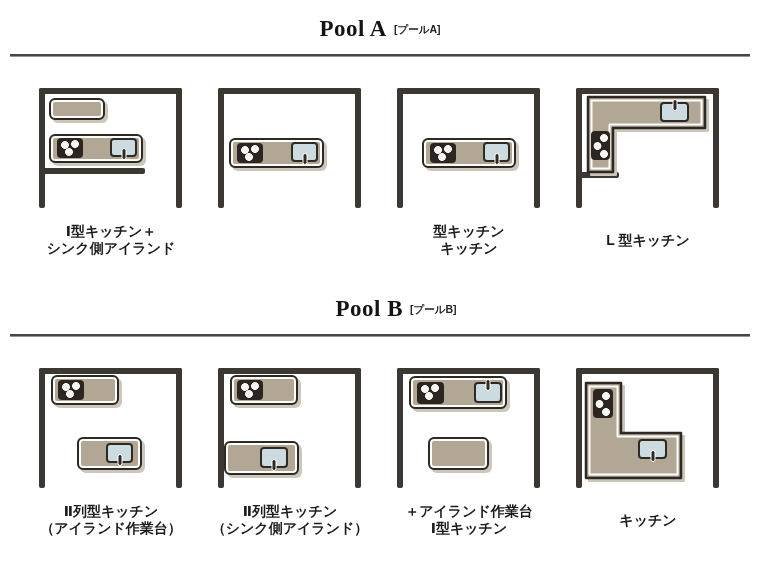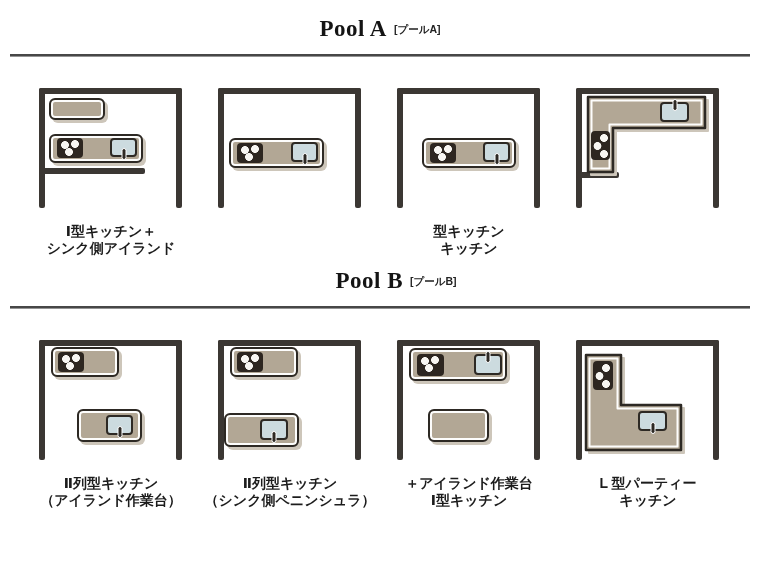--- a/index.html
+++ b/index.html
@@ -6,21 +6,21 @@
   html, body { background: #ffffff; }
   body {
     width: 768px; height: 564px;
     font-family: "Liberation Sans", "DejaVu Sans", sans-serif;
     overflow: hidden;
   }
   .page { position: relative; width: 760px; height: 564px; padding-top: 14px; }
 
   
   .sec-head { text-align: center; height: 30px; line-height: 30px; }
-  .sec-head.b { margin-top: 7px; padding-left: 32px; }
+  .sec-head.b { margin-top: 35px; padding-left: 32px; }
   .sec-title {
     font-family: "Liberation Serif", "DejaVu Serif", serif;
     font-weight: bold; font-size: 23px; color: #141414; letter-spacing: 0.5px;
   }
   .sec-sub { font-size: 10.5px; font-weight: bold; color: #222; margin-left: 7px; vertical-align: 3px; }
   .rule { margin: 10px 10px 0 10px; height: 3px; border-top: 2px solid #474747; border-bottom: 1px solid #949494; }
 
   
   .row { display: flex; justify-content: space-between; margin: 31px 41px 0 39px; }
   .cell { width: 143px; flex: 0 0 143px; }
@@ -142,20 +142,24 @@
         <svg class="lshape" width="143" height="120" viewBox="0 0 143 120">
           <path d="M12,9 H129 V40 H37 V84 H12 Z" transform="translate(3,3)" fill="#cdc6ba" stroke="#cdc6ba" stroke-width="2" stroke-linejoin="round"></path>
           <path d="M12,9 H129 V40 H37 V84 H12 Z" fill="#b2a795" stroke="#2d2924" stroke-width="2.5" stroke-linejoin="round"></path>
           <path d="M15.5,12.5 H125.5 V36.5 H33.5 V80.5 H15.5 Z" fill="none" stroke="#fdfdfc" stroke-width="2" stroke-linejoin="round"></path>
         </svg>
         <div class="stove stove-v" style="left:15px;top:43px;width:19px"></div>
         <div class="sink" style="left:84px;top:14px;width:29px;height:20px">
           <div class="faucet ft"></div>
         </div>
       </div>
+      <div class="label">
+        <div>L 型キッチン</div>
+        <div></div>
+      </div>
     </div>
 
   </div>
 
   <div class="sec-head b">
     <span class="sec-title">Pool B</span><span class="sec-sub">[プールB]</span>
   </div>
   <div class="rule"></div>
 
   <div class="row">
@@ -189,21 +193,21 @@
           <div class="stove stove-h" style="left:5px;top:3px"></div>
         </div>
         <div class="counter" style="left:6px;top:73px;width:75px;height:34px">
           <div class="sink" style="left:34px;top:4px;width:28px;height:21px">
             <div class="faucet fb"></div>
           </div>
         </div>
       </div>
       <div class="label">
         <div>Ⅱ列型キッチン</div>
-        <div>（シンク側ペニンシュラ）</div>
+        <div>（シンク側アイランド）</div>
       </div>
     </div>
 
     <div class="cell">
       <div class="room">
         <div class="wall w-top"></div>
         <div class="wall w-left"></div>
         <div class="wall w-right"></div>
         <div class="counter" style="left:12px;top:8px;width:98px;height:33px">
           <div class="stove stove-h" style="left:6px;top:4px;width:27px;height:22px"></div>
@@ -228,19 +232,18 @@
           <path d="M10,15 H45 V65 H105 V110 H10 Z" transform="translate(3,3)" fill="#cdc6ba" stroke="#cdc6ba" stroke-width="2" stroke-linejoin="round"></path>
           <path d="M10,15 H45 V65 H105 V110 H10 Z" fill="#b2a795" stroke="#2d2924" stroke-width="2.5" stroke-linejoin="round"></path>
           <path d="M13.5,18.5 H41.5 V68.5 H101.5 V106.5 H13.5 Z" fill="none" stroke="#fdfdfc" stroke-width="2" stroke-linejoin="round"></path>
         </svg>
         <div class="stove stove-v" style="left:17px;top:21px"></div>
         <div class="sink" style="left:62px;top:71px;width:29px;height:20px">
           <div class="faucet fb"></div>
         </div>
       </div>
       <div class="label">
-        <div>L 型パーティー</div>
         <div>キッチン</div>
       </div>
     </div>
 
   </div>
 </div>
 
 </body></html>

